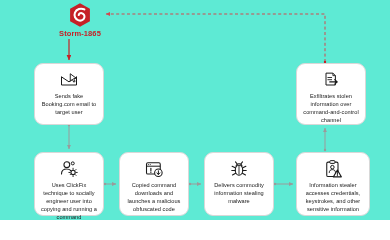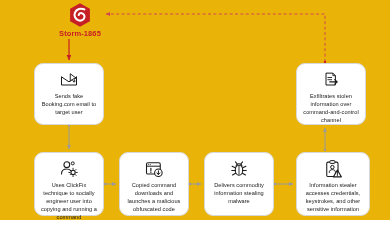--- a/index.html
+++ b/index.html
@@ -4,21 +4,21 @@
 <style>
   html, body {
     margin: 0;
     padding: 0;
     background: #ffffff;
   }
   #canvas {
     position: relative;
     width: 390px;
     height: 220px;
-    background: #eab308;
+    background: #5eead4;
     font-family: "Liberation Sans", sans-serif;
     overflow: hidden;
   }
 
   
   #actor {
     position: absolute;
     left: 55px;
     top: 2px;
     width: 50px;

